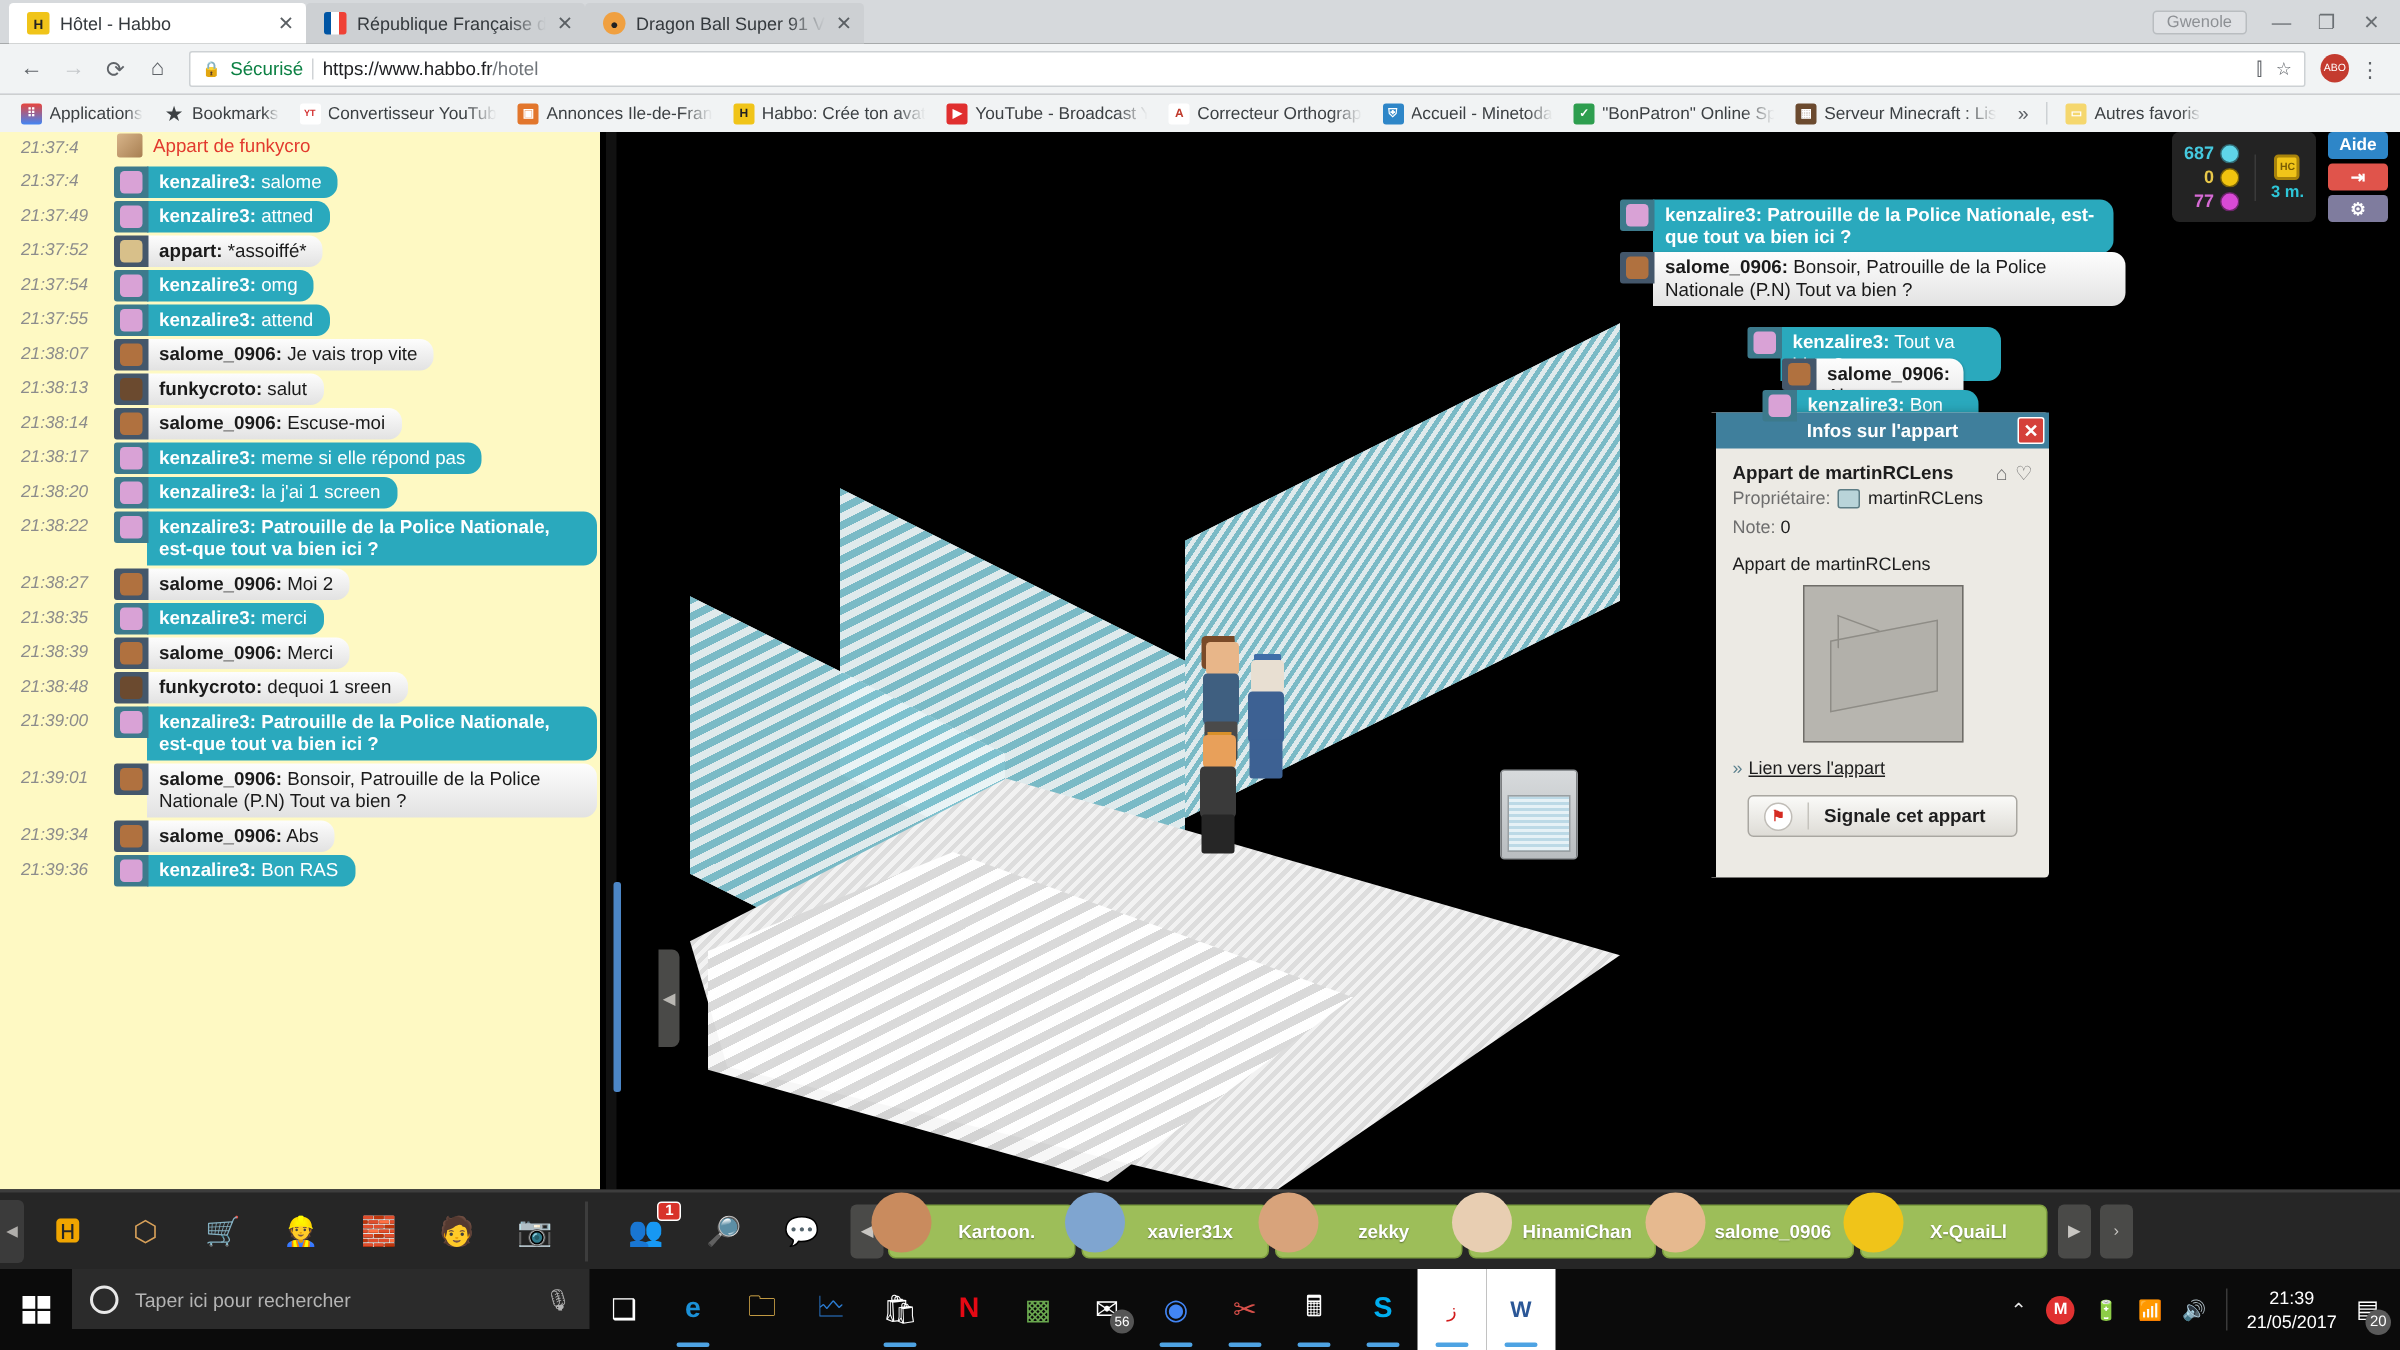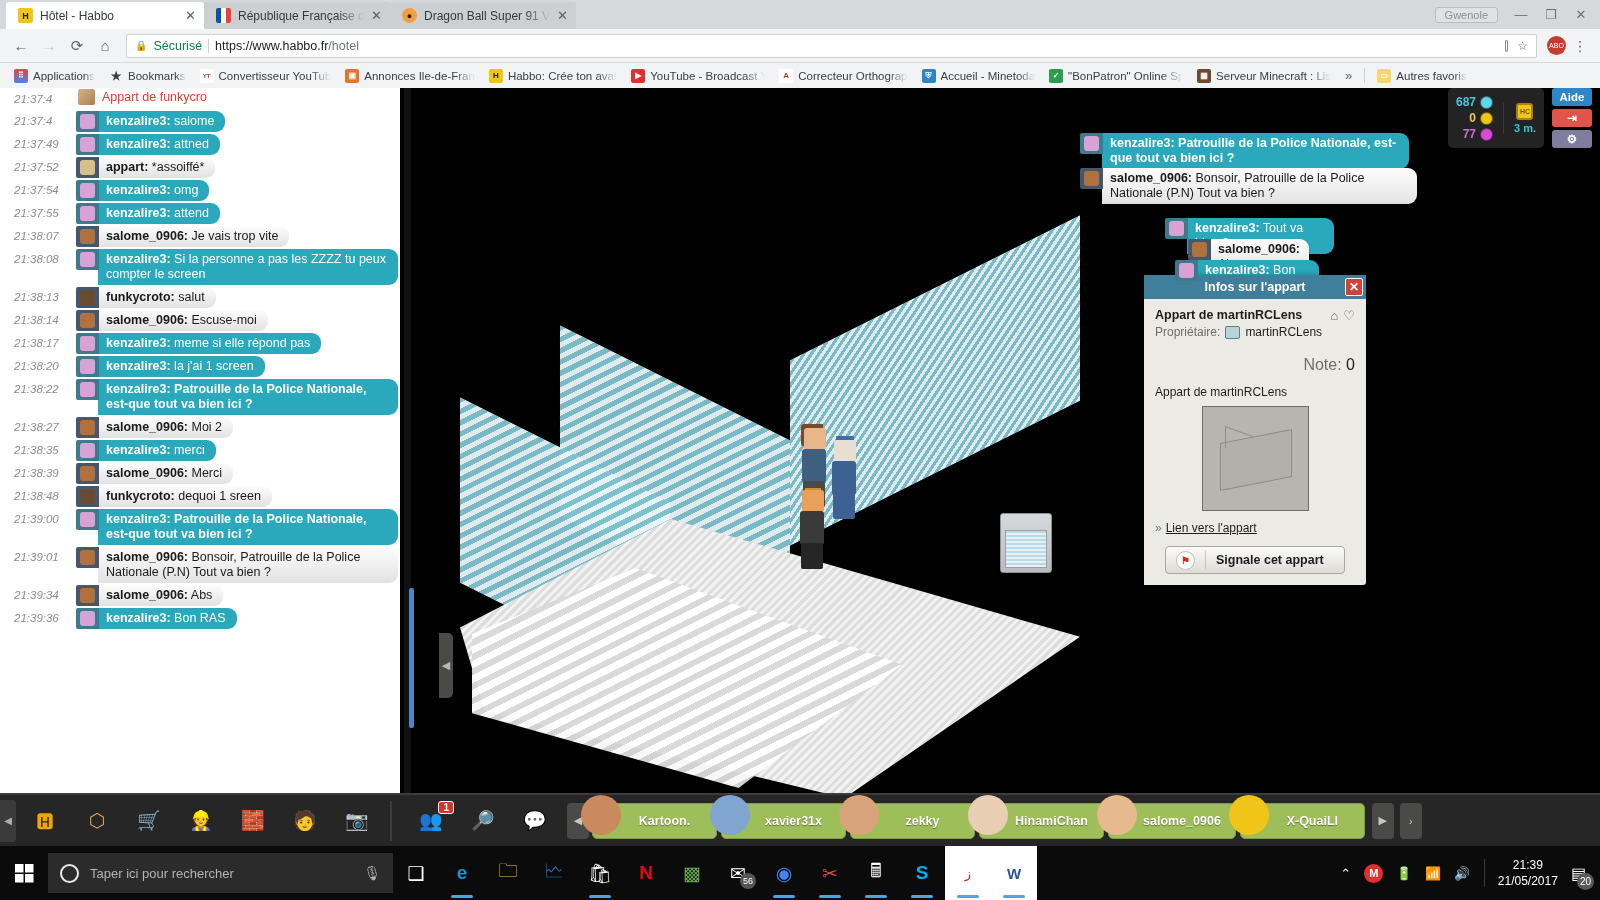--- a/index.html
+++ b/index.html
@@ -96,21 +96,21 @@
   .bm-divider { width: 1px; height: 15px; background: #cdd1d4; margin: 0 4px; }
 
   
   .habbo {
     position: absolute; left: 0; top: 88px; width: 1600px; height: 758px;
     background: #000;
   }
   
   .chatlog {
     position: absolute; left: 0; top: 0; width: 400px; height: 705px;
-    background: #ffffff; overflow: hidden;
+    background: #fef9c3; overflow: hidden;
   }
   .logrow {
     display: flex; align-items: flex-start; gap: 6px;
     padding: 1px 0 1px 14px; min-height: 22px;
   }
   .logtime {
     flex: 0 0 56px; color: #8c8c8c; font-size: 11.5px; font-style: italic;
     padding-top: 4px; text-align: left;
   }
   .logbubwrap { display: flex; align-items: flex-start; position: relative; }
@@ -278,21 +278,21 @@
     display: flex; align-items: center; justify-content: center;
   }
   .ip-body { padding: 9px 11px; position: relative; }
   .ip-roomname { font-size: 12.5px; font-weight: bold; color: #1d1d1d; }
   .ip-owner { font-size: 12px; color: #6e6e6e; margin-top: 3px; display: flex; align-items: center; gap: 5px; }
   .ip-owner .ov { color: #1d1d1d; }
   .ip-badge {
     width: 15px; height: 13px; background: #b9d4d9; border: 1px solid #5d7d85;
     border-radius: 2px; display: inline-block;
   }
-  .ip-note { font-size: 16px; color: #6e6e6e; margin-top: 17px; text-align: right; }
+  .ip-note { font-size: 12px; color: #6e6e6e; margin-top: 5px; }
   .ip-note .ov { color: #1d1d1d; }
   .ip-desc { font-size: 12px; color: #1d1d1d; margin-top: 11px; }
   .ip-thumb {
     width: 107px; height: 105px; background: #b7b5af; border: 1px solid #6f6d68;
     margin: 7px auto 0; position: relative; overflow: hidden;
   }
   .ip-thumb .rm {
     position: absolute; left: 17px; top: 29px; width: 72px; height: 48px;
     border: 1px solid #8e8c86;
     transform: skewY(-11deg);
@@ -359,21 +359,21 @@
     text-shadow: 0 1px 1px rgba(0,0,0,.4);
   }
   .userchip .face {
     position: absolute; left: -12px; top: -9px; width: 40px; height: 40px;
     border-radius: 50%;
   }
 
   
   .taskbar {
     position: absolute; left: 0; top: 846px; width: 1600px; height: 54px;
-    background: rgba(12,12,12,.93); display: flex; align-items: center;
+    background: rgba(12,12,12,.93); display: flex; 
   }
   .startbtn {
     width: 48px; height: 54px; display: flex; align-items: center;
     justify-content: center;
   }
   .winlogo {
     width: 19px; height: 19px;
     background:
       linear-gradient(#fff,#fff) 0 0/8.5px 8.5px no-repeat,
       linear-gradient(#fff,#fff) 10.5px 0/8.5px 8.5px no-repeat,
@@ -568,29 +568,20 @@
           <div class="bub cyan"><span class="who">kenzalire3:</span> attend</div>
         </div>
       </div>
       <div class="logrow">
         <div class="logtime">21:38:07</div>
         <div class="logbubwrap">
           <div class="logav" style="background: rgb(68, 87, 107);">
             <div style="position: absolute; left: 4px; top: 3px; width: 15px; height: 15px; border-radius: 3px; background: rgb(176, 113, 63);"></div>
           </div>
           <div class="bub grey"><span class="who">salome_0906:</span> Je vais trop vite</div>
-        </div>
-      </div>
-      <div class="logrow">
-        <div class="logtime">21:38:08</div>
-        <div class="logbubwrap">
-          <div class="logav" style="background: rgb(61, 122, 140);">
-            <div style="position: absolute; left: 4px; top: 3px; width: 15px; height: 15px; border-radius: 3px; background: rgb(217, 162, 214);"></div>
-          </div>
-          <div class="bub cyan"><span class="who">kenzalire3:</span> Si la personne a pas les ZZZZ tu peux compter le screen</div>
         </div>
       </div>
       <div class="logrow">
         <div class="logtime">21:38:13</div>
         <div class="logbubwrap">
           <div class="logav" style="background: rgb(68, 87, 107);">
             <div style="position: absolute; left: 4px; top: 3px; width: 15px; height: 15px; border-radius: 3px; background: rgb(107, 74, 47);"></div>
           </div>
           <div class="bub grey"><span class="who">funkycroto:</span> salut</div>
         </div>

